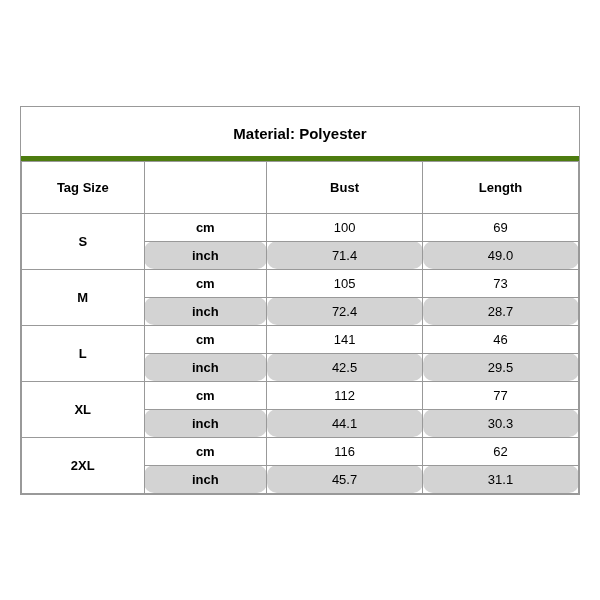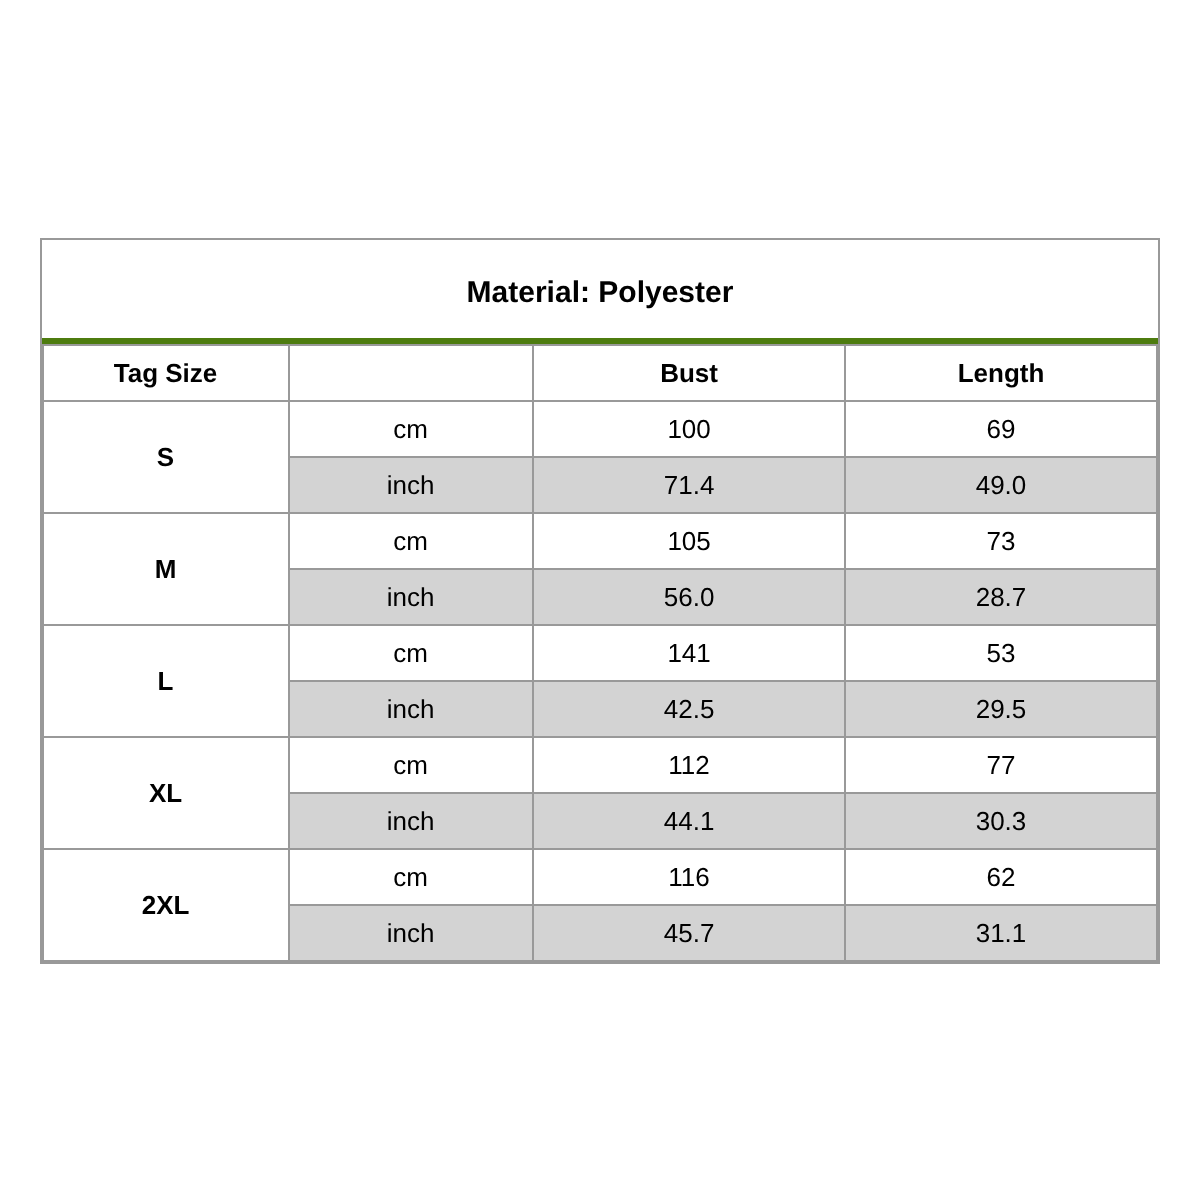--- a/index.html
+++ b/index.html
@@ -14,48 +14,49 @@
       overflow: hidden;
     }
     .outer-wrapper {
       border: 1px solid #999;
       width: 560px;
       background: #fff;
     }
     .title-row {
       text-align: center;
       padding: 18px 10px 14px;
-      border-bottom: 3px solid #4d7c0f;
+      border-bottom: 5px solid #4d7c0f;
       font-size: 15px;
       font-weight: bold;
     }
     table {
       width: 100%;
       border-collapse: collapse;
       font-size: 13px;
     }
     th, td {
       border: 1px solid #999;
       text-align: center;
       padding: 6px 4px;
     }
     thead th {
       font-weight: bold;
       background: #fff;
-      padding: 6px 4px;
+      padding: 18px 4px;
     }
     .tag-size-cell {
       font-weight: bold;
       vertical-align: middle;
     }
     .unit-cell {
-      font-weight: normal;
+      font-weight: bold;
     }
     .shaded {
       background-color: #d3d3d3;
+      border-radius: 10px;
     }
   </style>
 </head>
 <body>
 
 <div class="outer-wrapper">
   <div class="title-row">Material: Polyester</div>
   <table>
     <thead>
       <tr>
@@ -78,28 +79,28 @@
           <td class="shaded">49.0</td>
         </tr>
         <tr>
           <td rowspan="2" class="tag-size-cell">M</td>
           <td class="unit-cell">cm</td>
           <td>105</td>
           <td>73</td>
         </tr>
         <tr>
           <td class="unit-cell shaded">inch</td>
-          <td class="shaded">56.0</td>
+          <td class="shaded">72.4</td>
           <td class="shaded">28.7</td>
         </tr>
         <tr>
           <td rowspan="2" class="tag-size-cell">L</td>
           <td class="unit-cell">cm</td>
           <td>141</td>
-          <td>53</td>
+          <td>46</td>
         </tr>
         <tr>
           <td class="unit-cell shaded">inch</td>
           <td class="shaded">42.5</td>
           <td class="shaded">29.5</td>
         </tr>
         <tr>
           <td rowspan="2" class="tag-size-cell">XL</td>
           <td class="unit-cell">cm</td>
           <td>112</td>

